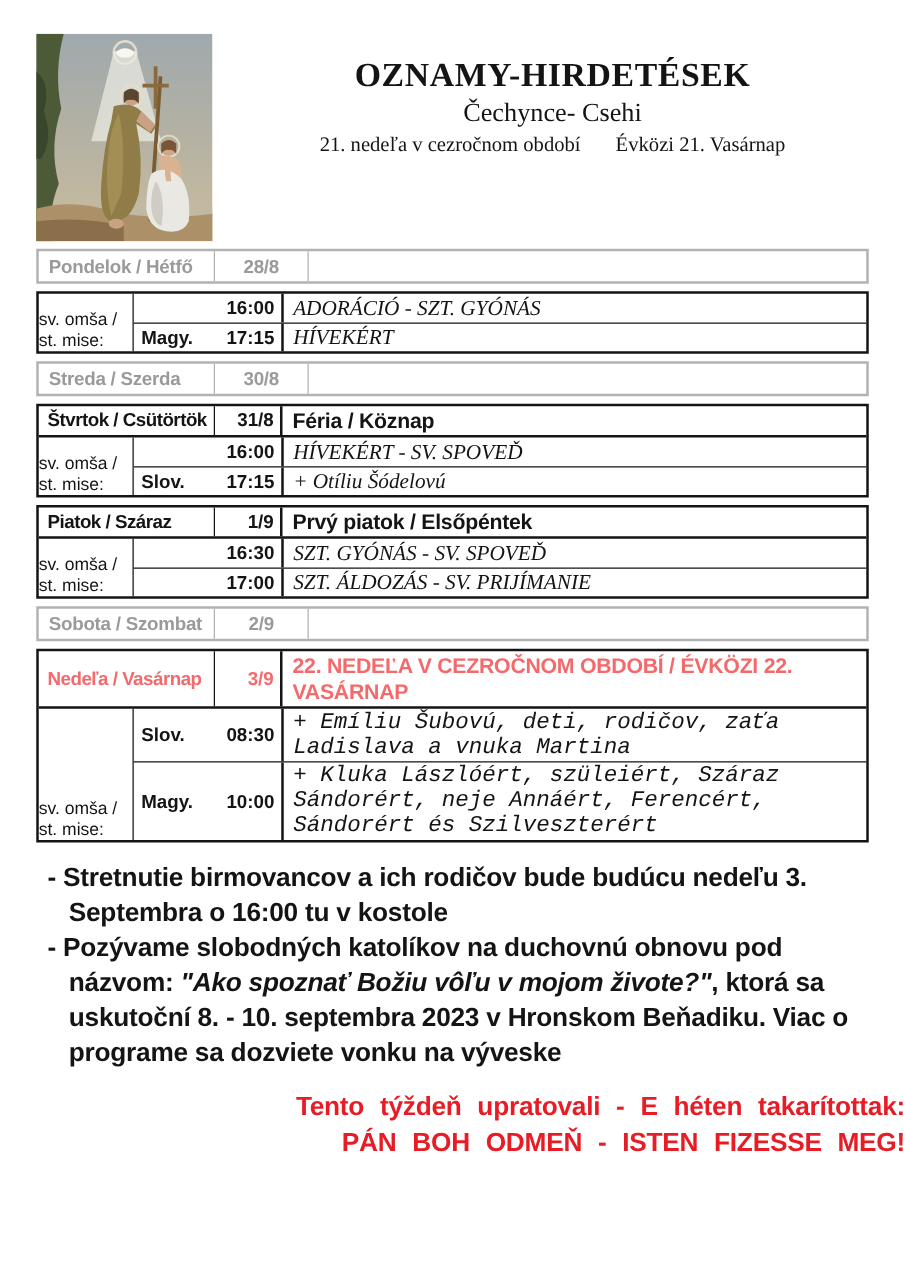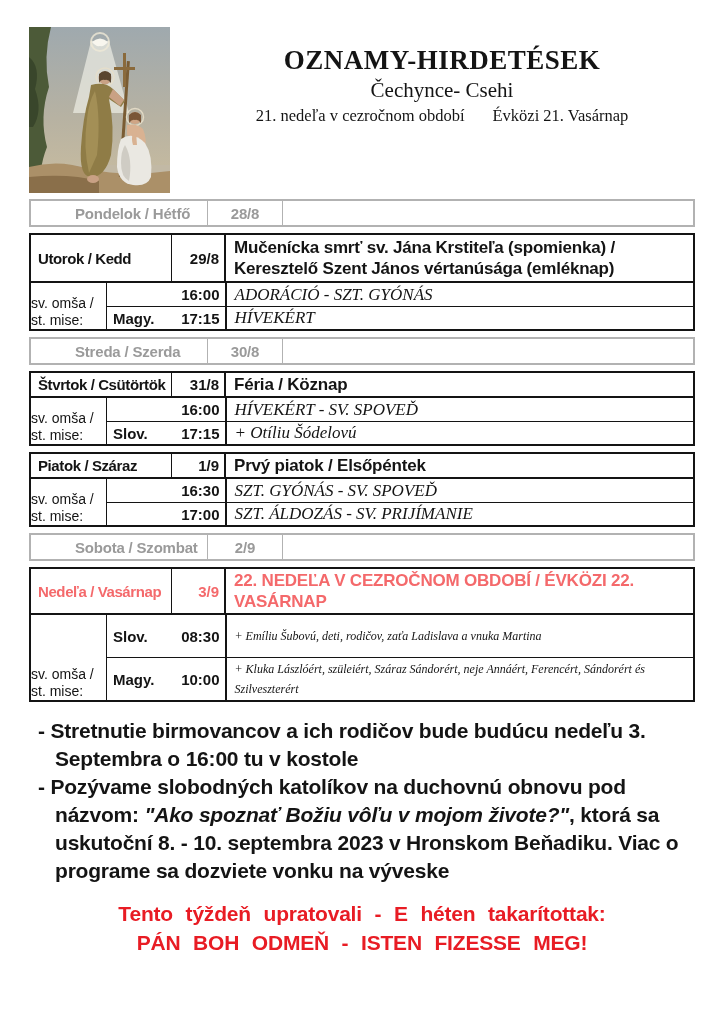--- a/index.html
+++ b/index.html
@@ -22,21 +22,21 @@
   .titles h1{font-family:"Liberation Serif", serif;font-weight:bold;font-size:27px;line-height:33px;letter-spacing:.5px;}
   .titles h2{font-family:"Liberation Serif", serif;font-weight:normal;font-size:21px;line-height:27px;}
   .week-line{font-family:"Liberation Serif", serif;font-size:16.5px;line-height:23px;}
   .week-line .gap{display:inline-block;width:28px;}
   
   .schedule{margin:2px 29px 0 29px;}
   .gray-row{
     height:28px;border:2px solid var(--gray-border);display:flex;align-items:stretch;
     color:var(--gray-text);font-weight:bold;font-size:15px;letter-spacing:-0.2px;margin-bottom:6px;
   }
-  .gray-row .g-day{width:141px;border-right:1.5px solid var(--gray-border);display:flex;align-items:center;padding-left:8px;margin-left:36px;}
+  .gray-row .g-day{width:141px;border-right:1.5px solid var(--gray-border);display:flex;align-items:center;padding-left:8px;}
   .gray-row .g-date{width:75px;border-right:1.5px solid var(--gray-border);display:flex;align-items:center;justify-content:center;}
   .gray-row .g-empty{flex:1;}
   .block{border:2px solid var(--ink);margin-bottom:6px;}
   .head-row{display:flex;border-bottom:2px solid var(--ink);}
   .day-cell{width:141px;border-right:1.5px solid var(--ink);display:flex;align-items:center;padding-left:7px;
     font-weight:bold;font-size:15px;letter-spacing:-0.4px;}
   .date-cell{width:54px;border-right:2px solid var(--ink);display:flex;align-items:center;justify-content:flex-end;
     padding-right:5px;font-weight:bold;font-size:15px;}
   .title-cell{flex:1;padding:1px 6px 1px 8px;font-weight:bold;font-size:17px;line-height:21px;letter-spacing:-0.2px;
     display:flex;align-items:center;}
@@ -51,27 +51,27 @@
   .langtime{width:119.5px;border-right:2px solid var(--ink);display:flex;align-items:center;}
   .lang{font-weight:bold;font-size:15px;padding-left:6px;}
   .time{flex:1;text-align:right;font-weight:bold;font-size:15px;padding-right:5px;}
   .intention{flex:1;display:flex;align-items:center;padding:1px 6px 1px 8px;
     font-family:"Liberation Serif", serif;font-style:italic;font-size:17px;line-height:20px;}
   
   .sunday .day-cell,.sunday .date-cell,.sunday .title-cell{color:var(--sunday-red);}
   .sunday .head-row{min-height:46px;}
   .sunday .title-cell{align-items:center;}
   .sunday .mass-row{min-height:42px;}
-  .sunday .intention{font-size:12px;line-height:20px;}
+  .sunday .intention{font-size:18px;line-height:20px;font-family:Liberation Mono, monospace;}
   
   .announcements{margin:15px 40px 0 38px;font-weight:bold;font-size:21px;line-height:28px;letter-spacing:-0.2px;}
   .announcements p{padding-left:17px;text-indent:-17px;}
   .announcements .quote{font-style:italic;}
   
-  .cleaning{margin-top:14px;text-align:center;color:var(--notice-red);font-weight:bold;font-size:21px;
+  .cleaning{margin-top:14px;text-align:right;color:var(--notice-red);font-weight:bold;font-size:21px;
     line-height:29px;letter-spacing:-0.2px;word-spacing:7px;}
 </style>
 </head>
 <body>
 
 <div class="page">
 
   <div class="header">
     <svg class="holy-image" viewBox="0 0 141 166" xmlns="http://www.w3.org/2000/svg" aria-hidden="true">
       <defs>
@@ -136,25 +136,20 @@
 
   <div class="schedule">
 
     <div class="gray-row">
       <div class="g-day">Pondelok / Hétfő</div>
       <div class="g-date">28/8</div>
       <div class="g-empty"></div>
     </div>
 
     <div class="block">
-      <div class="head-row head-lg">
-        <div class="day-cell">Utorok / Kedd</div>
-        <div class="date-cell">29/8</div>
-        <div class="title-cell">Mučenícka smrť sv. Jána Krstiteľa (spomienka) / Keresztelő Szent János vértanúsága (emléknap)</div>
-      </div>
       <div class="mass-area">
         <div class="mass-label">
           <span>sv. omša /</span>
           <span>st. mise:</span>
         </div>
         <div class="mass-rows">
           <div class="mass-row">
             <div class="langtime">
                 <span class="lang"></span>
                 <span class="time">16:00</span>

